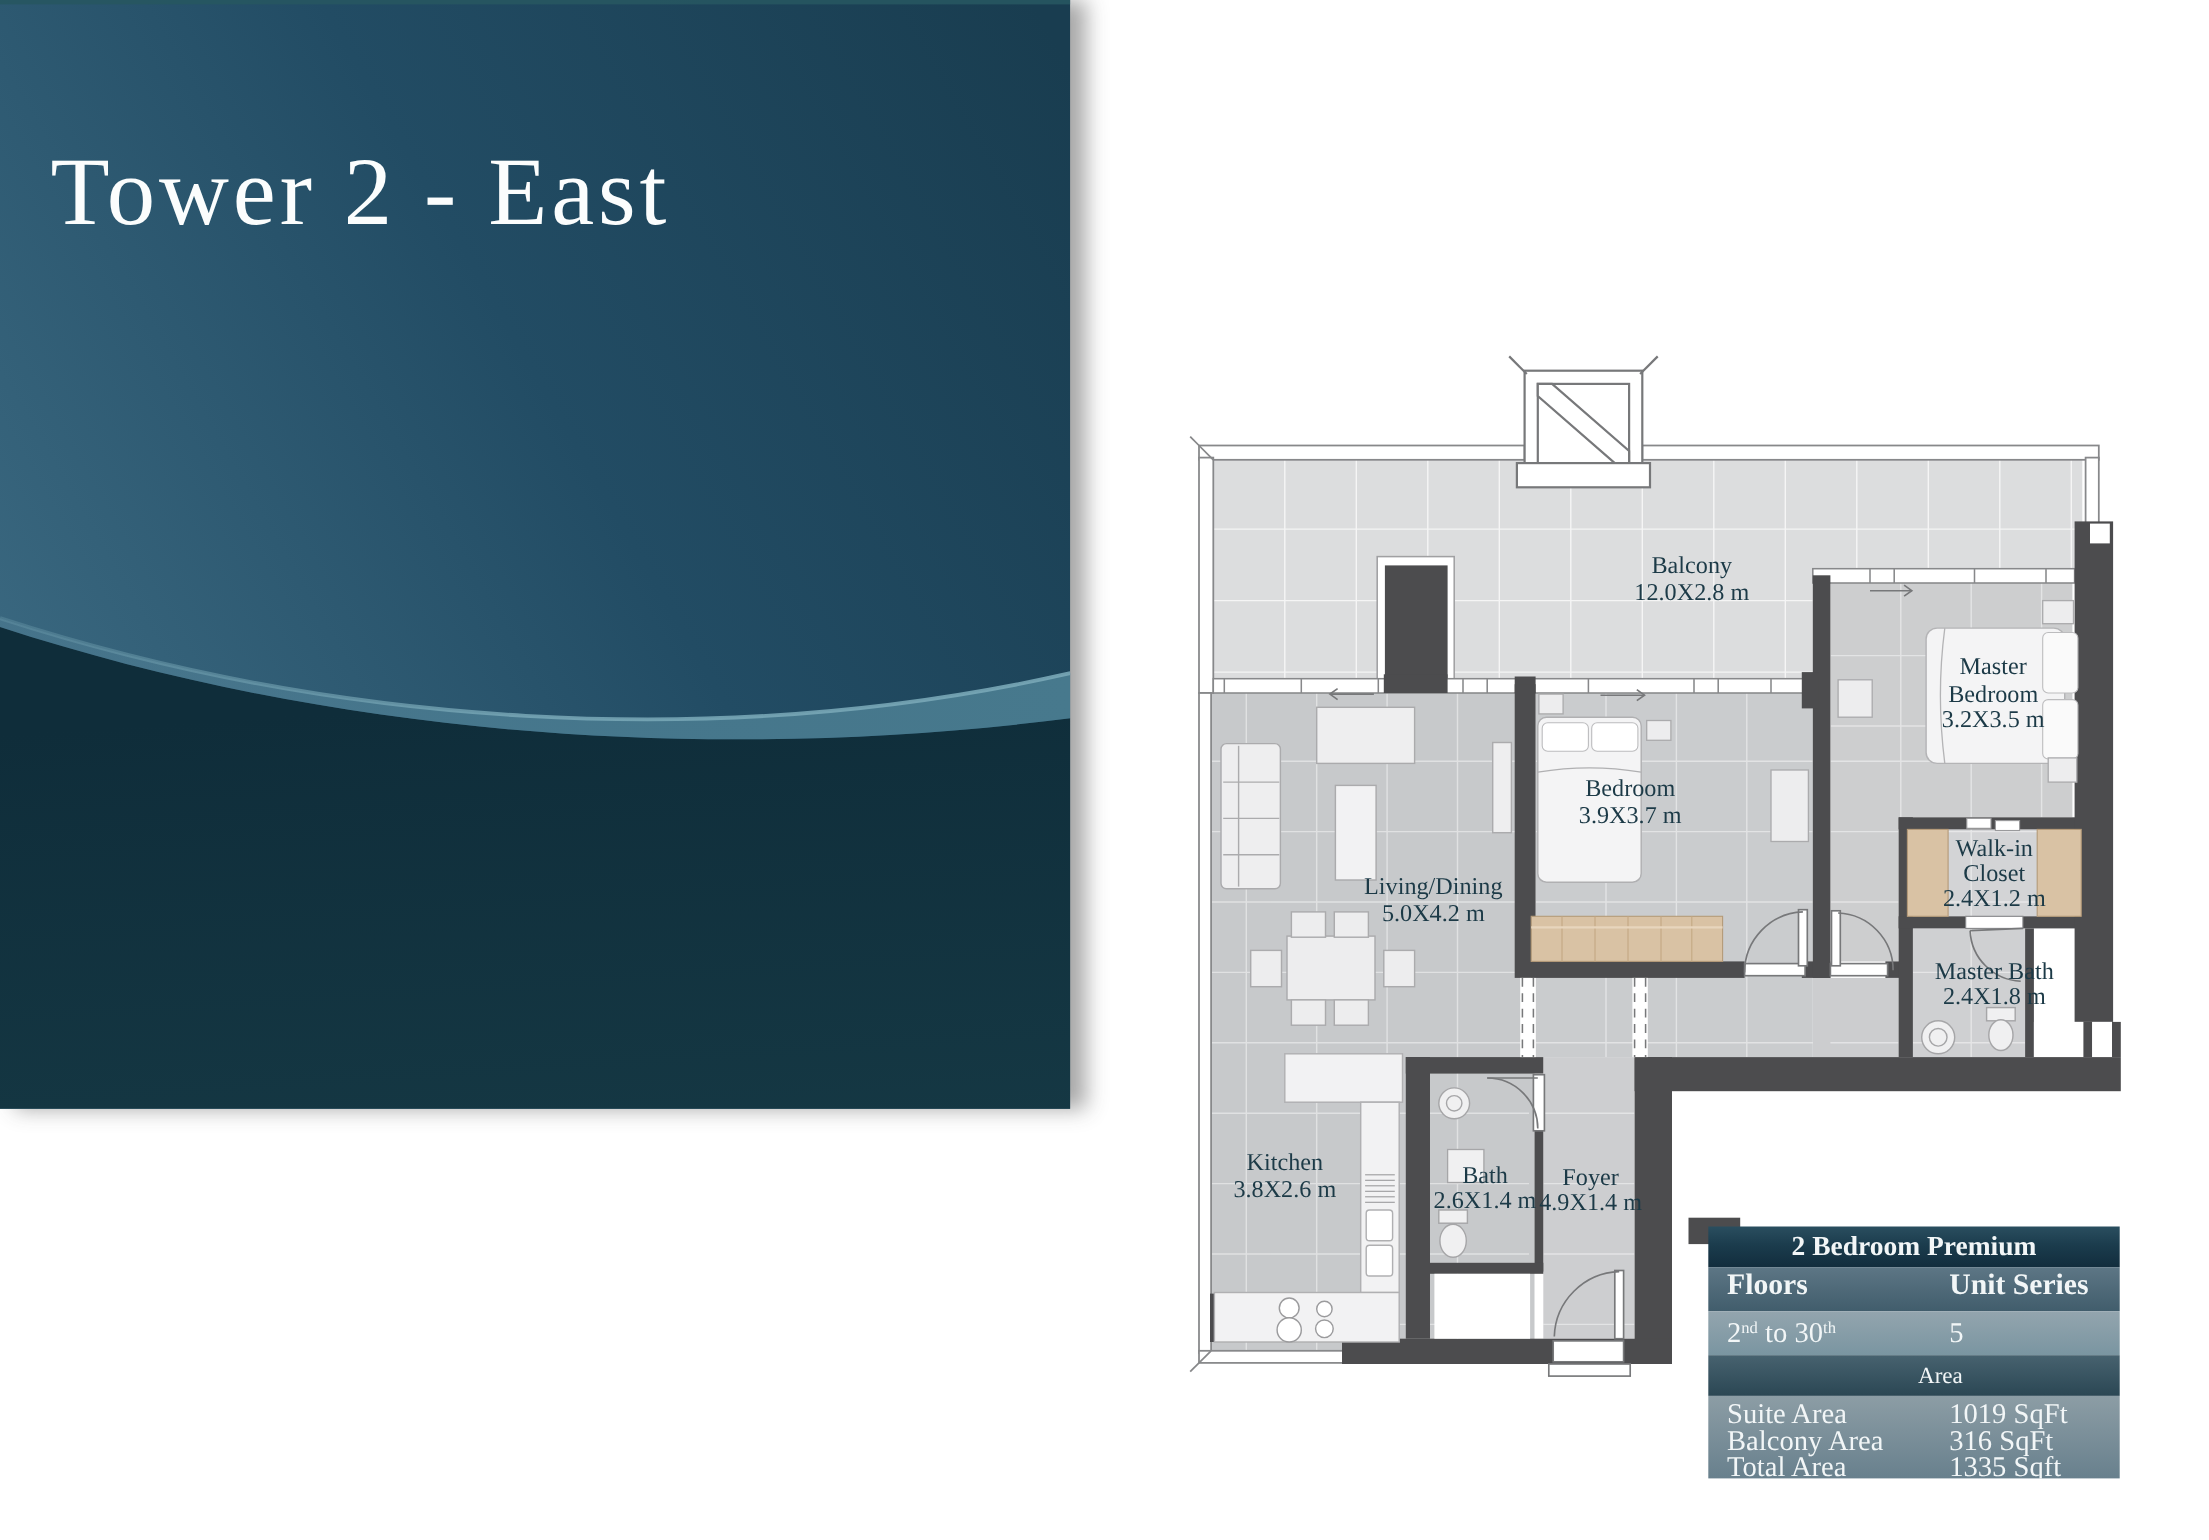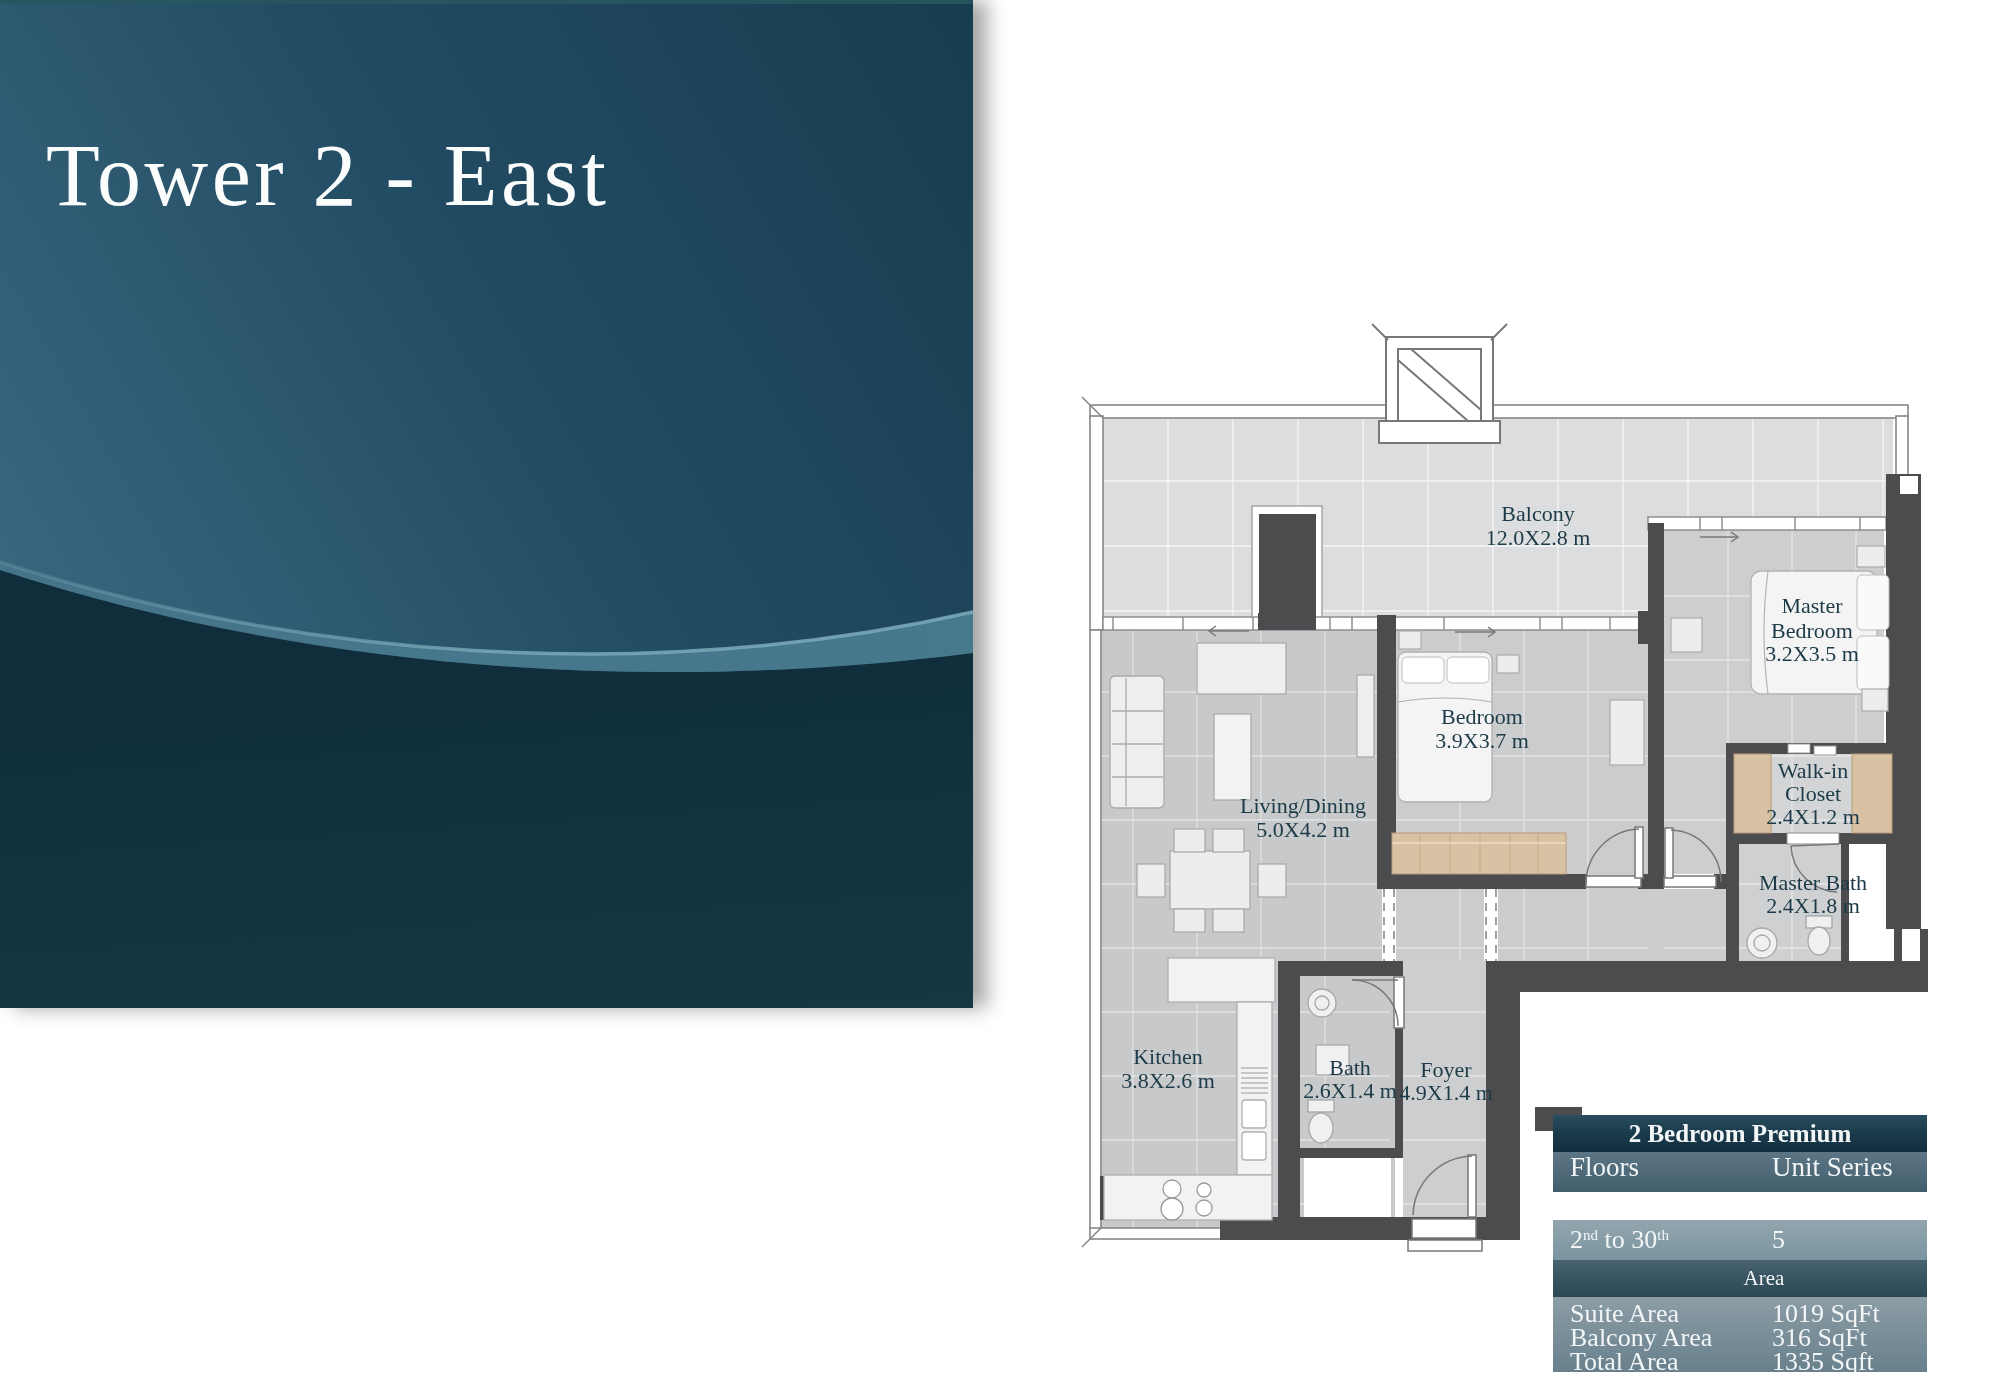--- a/index.html
+++ b/index.html
@@ -453,26 +453,26 @@
 
   <text x="1446" y="1077">Foyer</text>
   <text x="1446" y="1100">4.9X1.4 m</text>
 </g>
 </svg>
 
 <div class="spec">
 
   <div class="r c" style="height:37px;background:linear-gradient(180deg,#2a4e5f 0%,#1b3c4d 45%,#122d3d 100%);font-size:25px;line-height:38px;font-weight:bold;">2 Bedroom Premium</div>
 
-  <div class="r" style="height:40px;background:linear-gradient(180deg,#5d7685 0%,#415d6c 100%);font-size:27px;line-height:31px;">
+  <div class="r" style="height:40px;background:linear-gradient(180deg,#5d7685 0%,#415d6c 100%);font-size:27px;line-height:31px;font-weight:bold;">
     <span class="l">Floors</span>
       <span class="v">Unit Series</span>
   </div>
 
-  <div class="r" style="height:40px;background:linear-gradient(180deg,#93a5ae 0%,#7a95a1 100%);font-size:26px;line-height:40px;margin-top:28px;">
+  <div class="r" style="height:40px;background:linear-gradient(180deg,#93a5ae 0%,#7a95a1 100%);font-size:26px;line-height:40px;">
     <span class="l">2<sup>nd</sup> to 30<sup>th</sup></span>
       <span class="v">5</span>
   </div>
 
   <div class="r c" style="height:37px;background:linear-gradient(180deg,#47626f 0%,#2b4754 100%);font-size:21px;line-height:37px;padding-left:48px;">Area</div>
 
   <div class="r" style="height:75px;background:linear-gradient(180deg,#8c9da5 0%,#68808d 100%);font-size:26px;padding-top:5px;box-sizing:border-box;">
     <div style="position:relative;height:24px;line-height:24px;">
         <span class="l">Suite Area</span>
         <span class="v">1019 SqFt</span>

